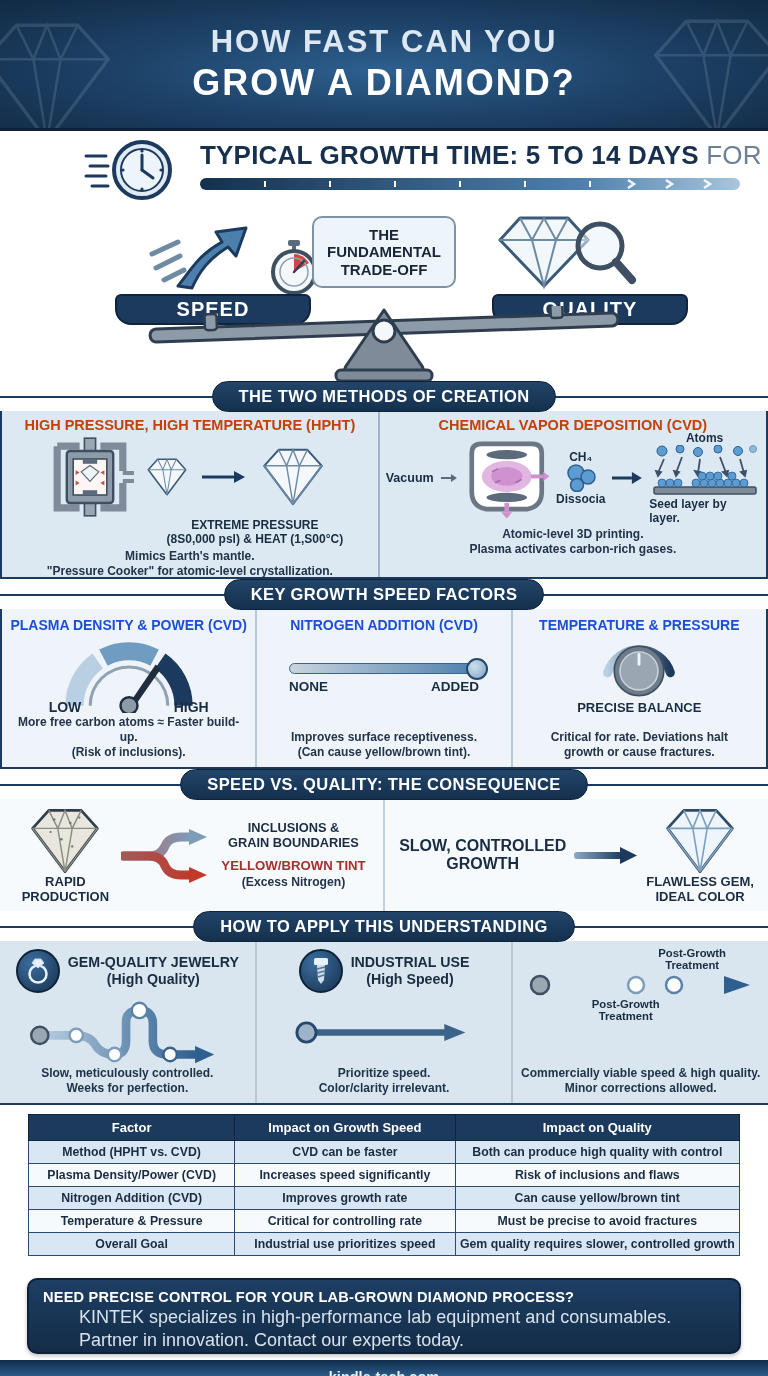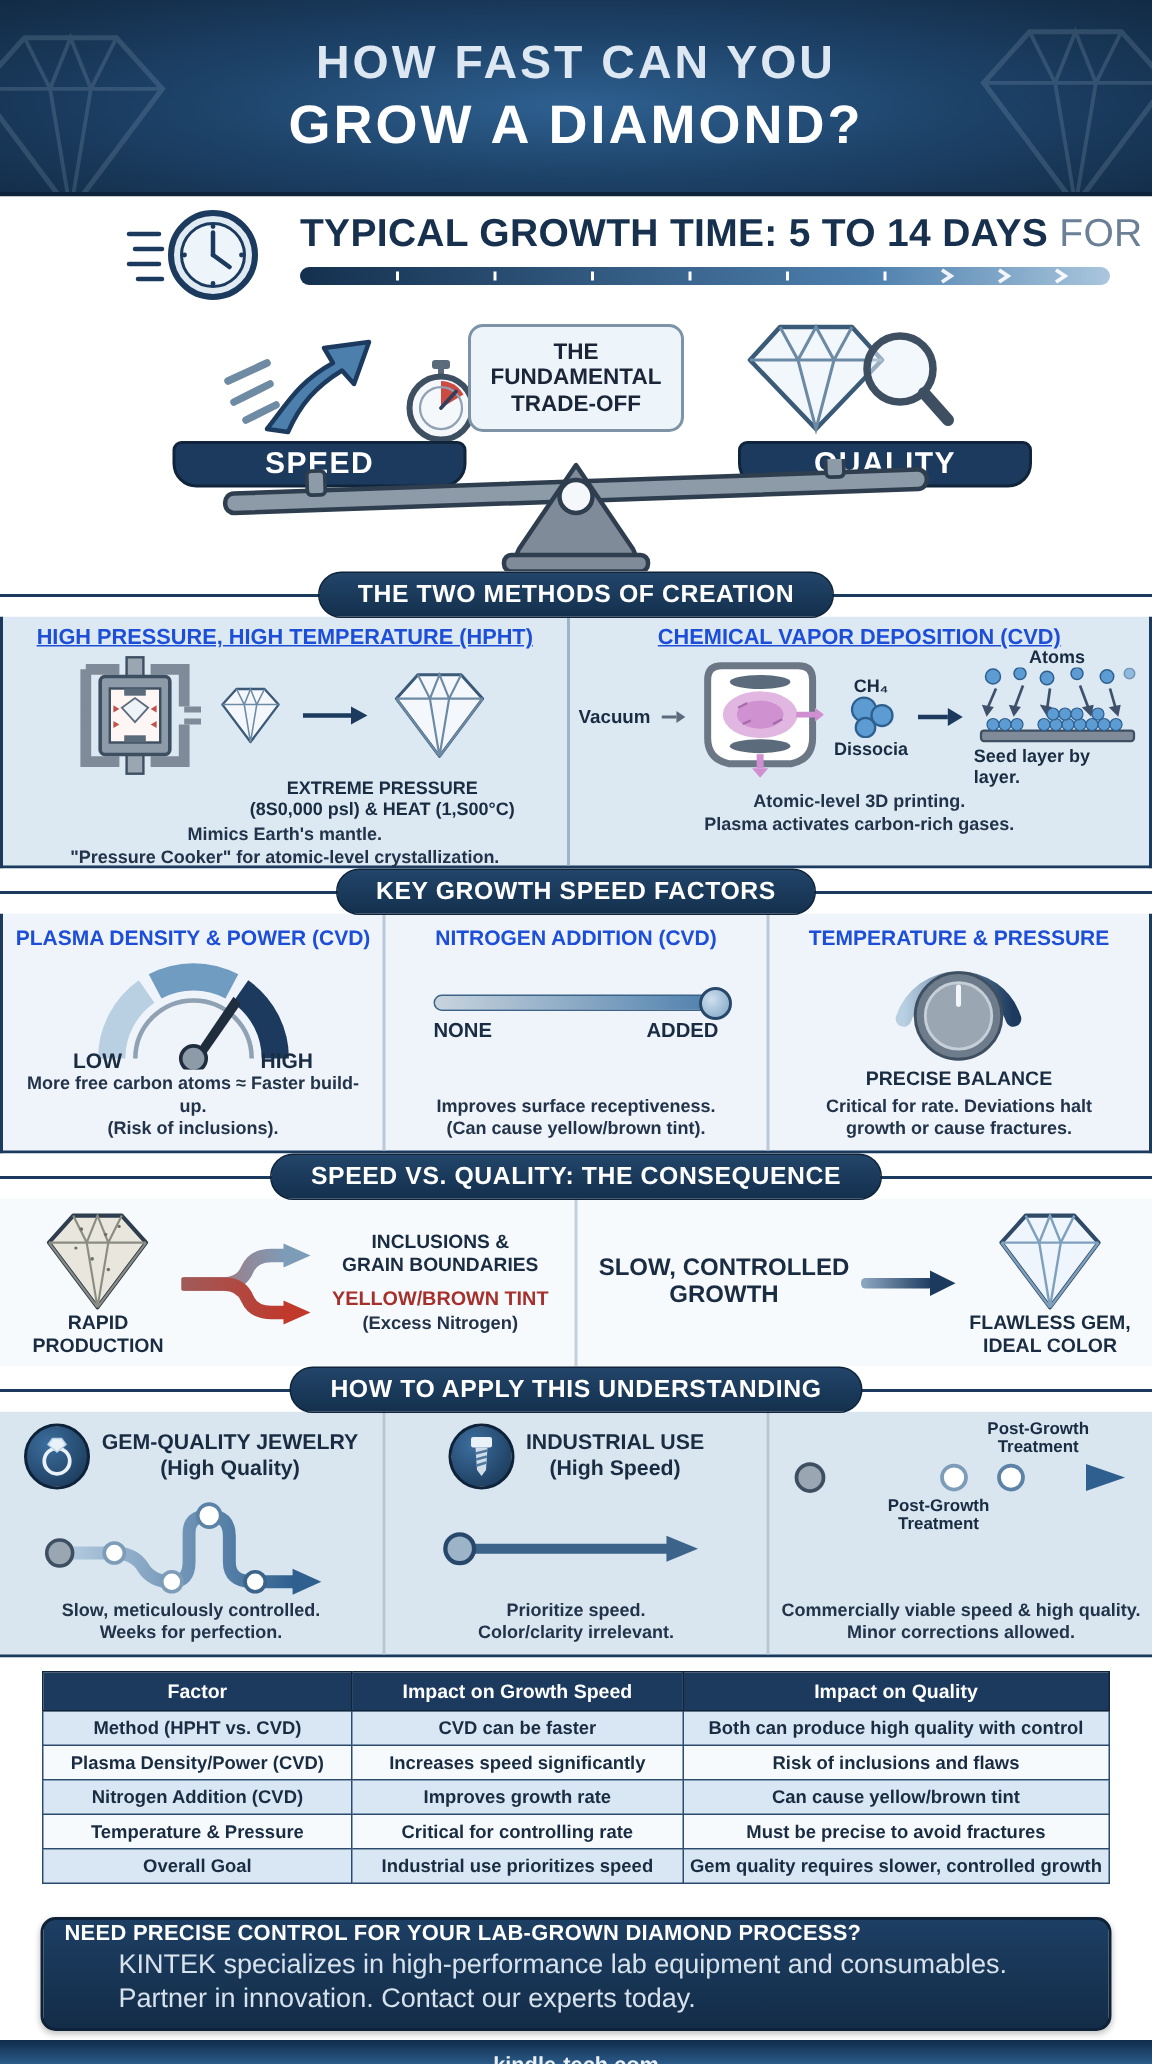--- a/index.html
+++ b/index.html
@@ -44,21 +44,21 @@
   .pillrow { height:30px; flex:none; position:relative; display:flex; align-items:center; justify-content:center; background:#fff; }
   .pillrow::before { content:""; position:absolute; left:0; right:0; top:50%; height:2px; background:#1b3a5e; }
   .pill { position:relative; background:linear-gradient(180deg,#224569,#14304e); color:#fff; font-weight:800;
           font-size:16.5px; letter-spacing:.4px; padding:5px 26px; border-radius:16px; border:1.5px solid #0e2339; }
 
   
   .methods { height:168px; flex:none; background:#dce9f3; border-left:2px solid #1b3a5e; border-right:2px solid #1b3a5e;
              border-bottom:2px solid #1b3a5e; display:flex; }
   .mcol { flex:1; padding:6px 6px 4px; display:flex; flex-direction:column; align-items:center; }
   .mcol.first { border-right:2px solid #9fb4c6; }
-  .mtitle { font-size:14.5px; font-weight:800; color:#1d4ed8; margin-bottom:2px;text-decoration:underline; }
+  .mtitle { font-size:14.5px; font-weight:800; color:#c2410c; margin-bottom:2px; }
   .mfig { display:flex; align-items:center; justify-content:center; gap:7px; height:86px; }
   .mcap { font-size:12px; font-weight:800; color:#1a2c42; text-align:center; line-height:1.15; margin-left:130px; }
   .mdesc { font-size:12px; font-weight:700; color:#22334a; text-align:center; line-height:1.25; margin-top:2px; }
   .cvd-stack { display:flex; flex-direction:column; align-items:center; font-size:12px; font-weight:800; color:#1a2c42; }
   .vac { font-size:12.5px; font-weight:800; color:#1a2c42; }
   .seedlbl { font-size:12px; font-weight:800; color:#1a2c42; }
   .atomslbl { font-size:12px; font-weight:800; color:#1a2c42; }
 
   
   .factors { height:160px; flex:none; background:#eef4f9; border-left:2px solid #1b3a5e; border-right:2px solid #1b3a5e;
@@ -105,21 +105,21 @@
   table.data tr.alt td { background:#d9e7f4; }
   table.data tr.plain td { background:#f6fafd; }
 
   
   .footer { height:88px; flex:none; background:#fff; display:flex; align-items:center; justify-content:center; }
   .fcard { width:714px; height:76px; background:linear-gradient(180deg,#1d3f63,#132c48); border:2px solid #0d2138;
            border-radius:10px; display:flex; overflow:hidden; box-shadow:0 2px 4px rgba(0,0,0,.25); }
   .flogo { width:172px; background:linear-gradient(180deg,#ffffff,#dfe6ec); border-radius:8px 0 0 8px;
            display:flex; align-items:center; justify-content:center; position:relative; }
   .flogo .word { font-size:30px; font-weight:800; color:#1b3a5e; letter-spacing:1px; margin-top:10px; }
-  .ftext { flex:1; padding:9px 14px; display:flex; flex-direction:column; justify-content:flex-end; }
+  .ftext { flex:1; padding:9px 14px; display:flex; flex-direction:column; justify-content:flex-start; }
   .fhead { color:#fff; font-size:14.6px; font-weight:800; letter-spacing:.2px; }
   .fline { color:#d7e2ec; font-size:18px; font-weight:500; margin-top:2px;margin-left:36px; }
 
   .bottombar { height:33px; flex:none; background:linear-gradient(180deg,#102c4a,#2e6191 55%,#102c4a);
                display:flex; align-items:center; justify-content:center; }
   .site { color:#eaf1f7; font-size:14.5px; font-weight:600; text-decoration:none; }
 </style>
 </head>
 <body>
 
@@ -398,21 +398,21 @@
               <stop offset="1" stop-color="#1c3a5e"></stop>
             </linearGradient>
           </defs>
         <path d="M22 48 A40 40 0 0 1 98 48" fill="none" stroke="url(#kn)" stroke-width="11" stroke-linecap="round"></path>
         <circle cx="60" cy="46" r="30" fill="#6d7b8a" stroke="#3e4f62" stroke-width="2"></circle>
         <circle cx="60" cy="46" r="23" fill="#9aa6b2"></circle>
         <circle cx="60" cy="46" r="23" fill="none" stroke="#c6cfd8" stroke-width="2"></circle>
         <line x1="60" y1="26" x2="60" y2="38" stroke="#f2f6fa" stroke-width="3.5" stroke-linecap="round"></line>
       </svg>
       <div class="precise">PRECISE BALANCE</div>
-      <div class="fdesc pre" style="margin-top:4px">Critical for rate. Deviations halt
+      <div class="fdesc pre" style="margin-top:15px">Critical for rate. Deviations halt
 growth or cause fractures.</div>
     </div>
   </div>
 
   <div class="pillrow">
     <div class="pill">SPEED VS. QUALITY: THE CONSEQUENCE</div>
   </div>
   <div class="conseq">
     <div class="chalf l">
       <div style="display:flex;flex-direction:column;align-items:center">

